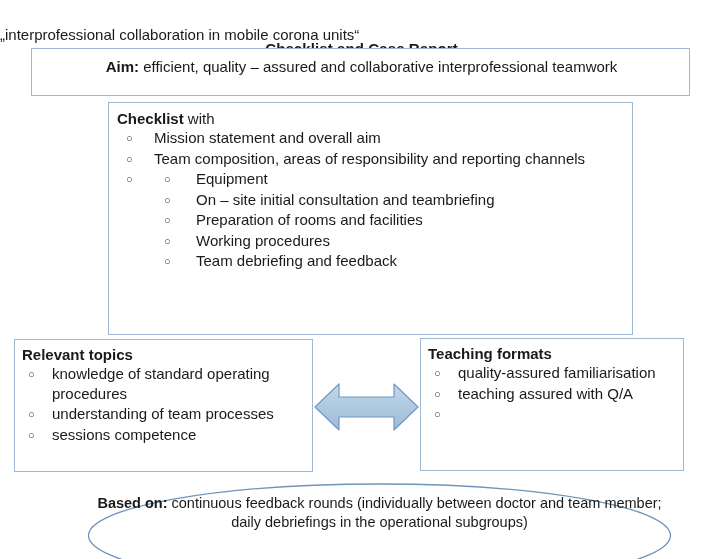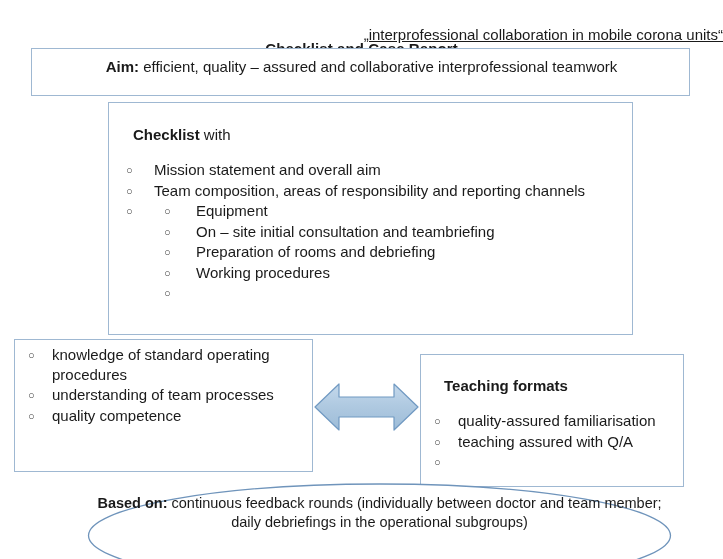--- a/index.html
+++ b/index.html
@@ -32,24 +32,23 @@
     text-align: center;
     font-size: 15px;
     font-weight: bold;
     letter-spacing: 0.1px;
     margin-top: 36px;
   }
   .title-sub {
     position: absolute;
     left: 0; top: 26px;
     width: 723px;
-    text-align: right;
+    text-align: left;
     font-size: 15px;
     font-weight: normal;
-    text-decoration: underline;
   }
 
   
   .box {
     position: absolute;
     box-sizing: border-box;
     border: 1px solid #9fb8d2;
     background: #ffffff;
   }
 
@@ -70,29 +69,29 @@
     left: 108px; top: 102px;
     width: 525px; height: 233px;
   }
 
   .topics-box {
     left: 14px; top: 339px;
     width: 299px; height: 133px;
   }
 
   .teaching-box {
-    left: 420px; top: 354px;
+    left: 420px; top: 338px;
     width: 264px; height: 133px;
   }
 
   
   .box-heading {
     font-size: 15px;
     font-weight: bold;
-    margin: 16px;
+    margin: 0;
     padding: 0;
     line-height: 1.28;
   }
 
   .checklist-box .inner {
     padding: 6px 8px 0 8px;
   }
   .topics-box .inner,
   .teaching-box .inner {
     padding: 5px 7px 0 7px;
@@ -214,49 +213,51 @@
             <li>
               <span class="bullet"><span class="bullet-glyph">○</span></span>
               <span>Equipment</span>
             </li>
             <li>
               <span class="bullet"><span class="bullet-glyph">○</span></span>
               <span>On – site initial consultation and teambriefing</span>
             </li>
             <li>
               <span class="bullet"><span class="bullet-glyph">○</span></span>
-              <span>Preparation of rooms and debriefing</span>
+              <span>Preparation of rooms and facilities</span>
             </li>
             <li>
               <span class="bullet"><span class="bullet-glyph">○</span></span>
               <span>Working procedures</span>
             </li>
             <li>
               <span class="bullet"><span class="bullet-glyph">○</span></span>
+              <span>Team debriefing and feedback</span>
             </li>
           </ul>
         </li>
       </ul>
     </div>
   </div>
 
   <div class="box topics-box">
     <div class="inner">
+      <div class="box-heading">Relevant topics</div>
       <ul class="lvl1">
         <li>
           <span class="bullet"><span class="bullet-glyph">○</span></span>
           <span>knowledge of standard operating procedures</span>
         </li>
         <li>
           <span class="bullet"><span class="bullet-glyph">○</span></span>
           <span>understanding of team processes</span>
         </li>
         <li>
           <span class="bullet"><span class="bullet-glyph">○</span></span>
-          <span>quality competence</span>
+          <span>sessions competence</span>
         </li>
       </ul>
     </div>
   </div>
 
   <div class="box teaching-box">
     <div class="inner">
       <div class="box-heading">Teaching formats</div>
       <ul class="lvl1">
         <li>

